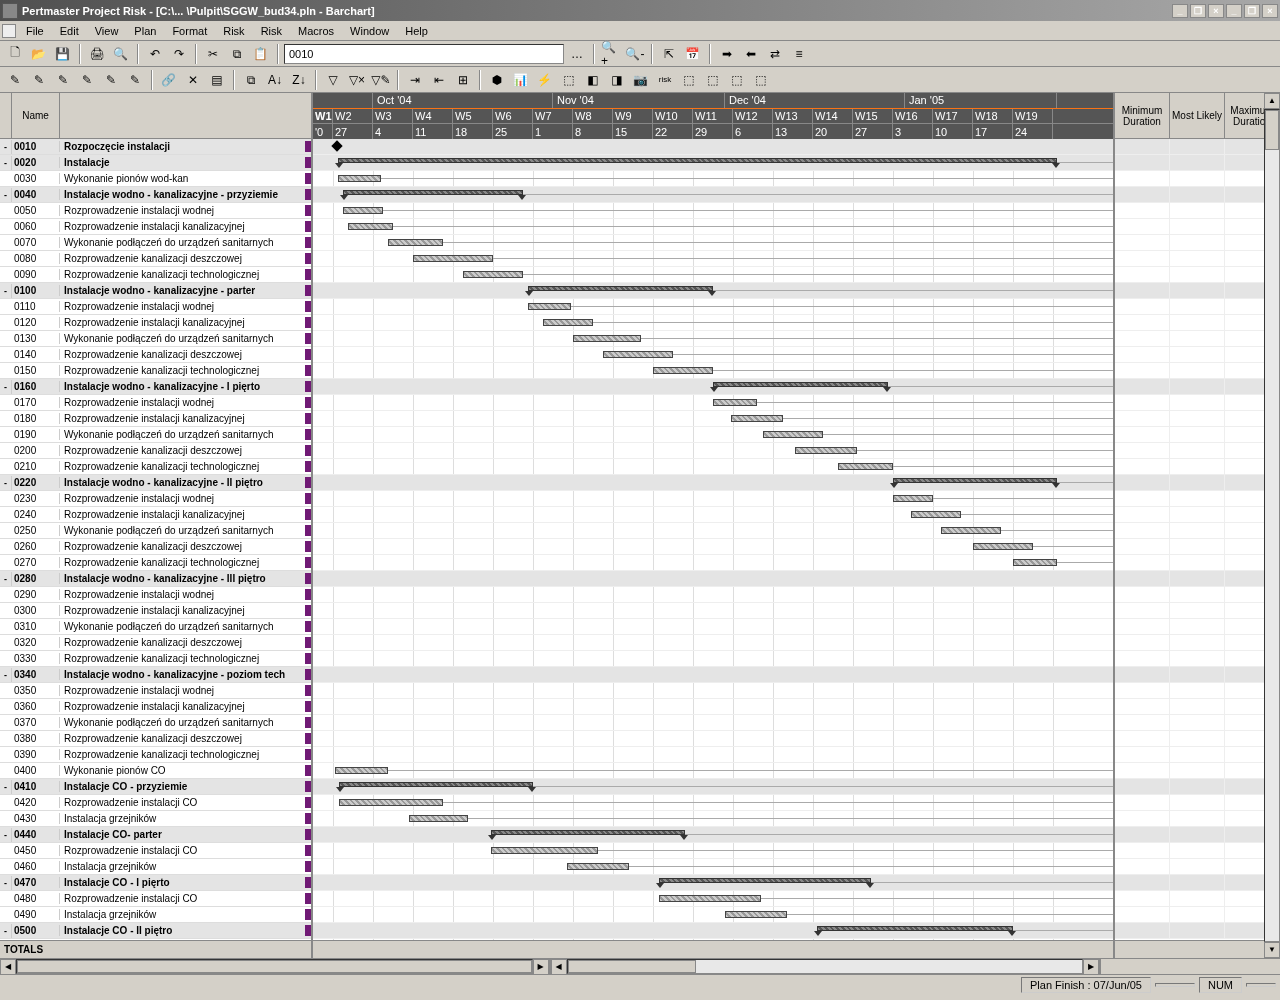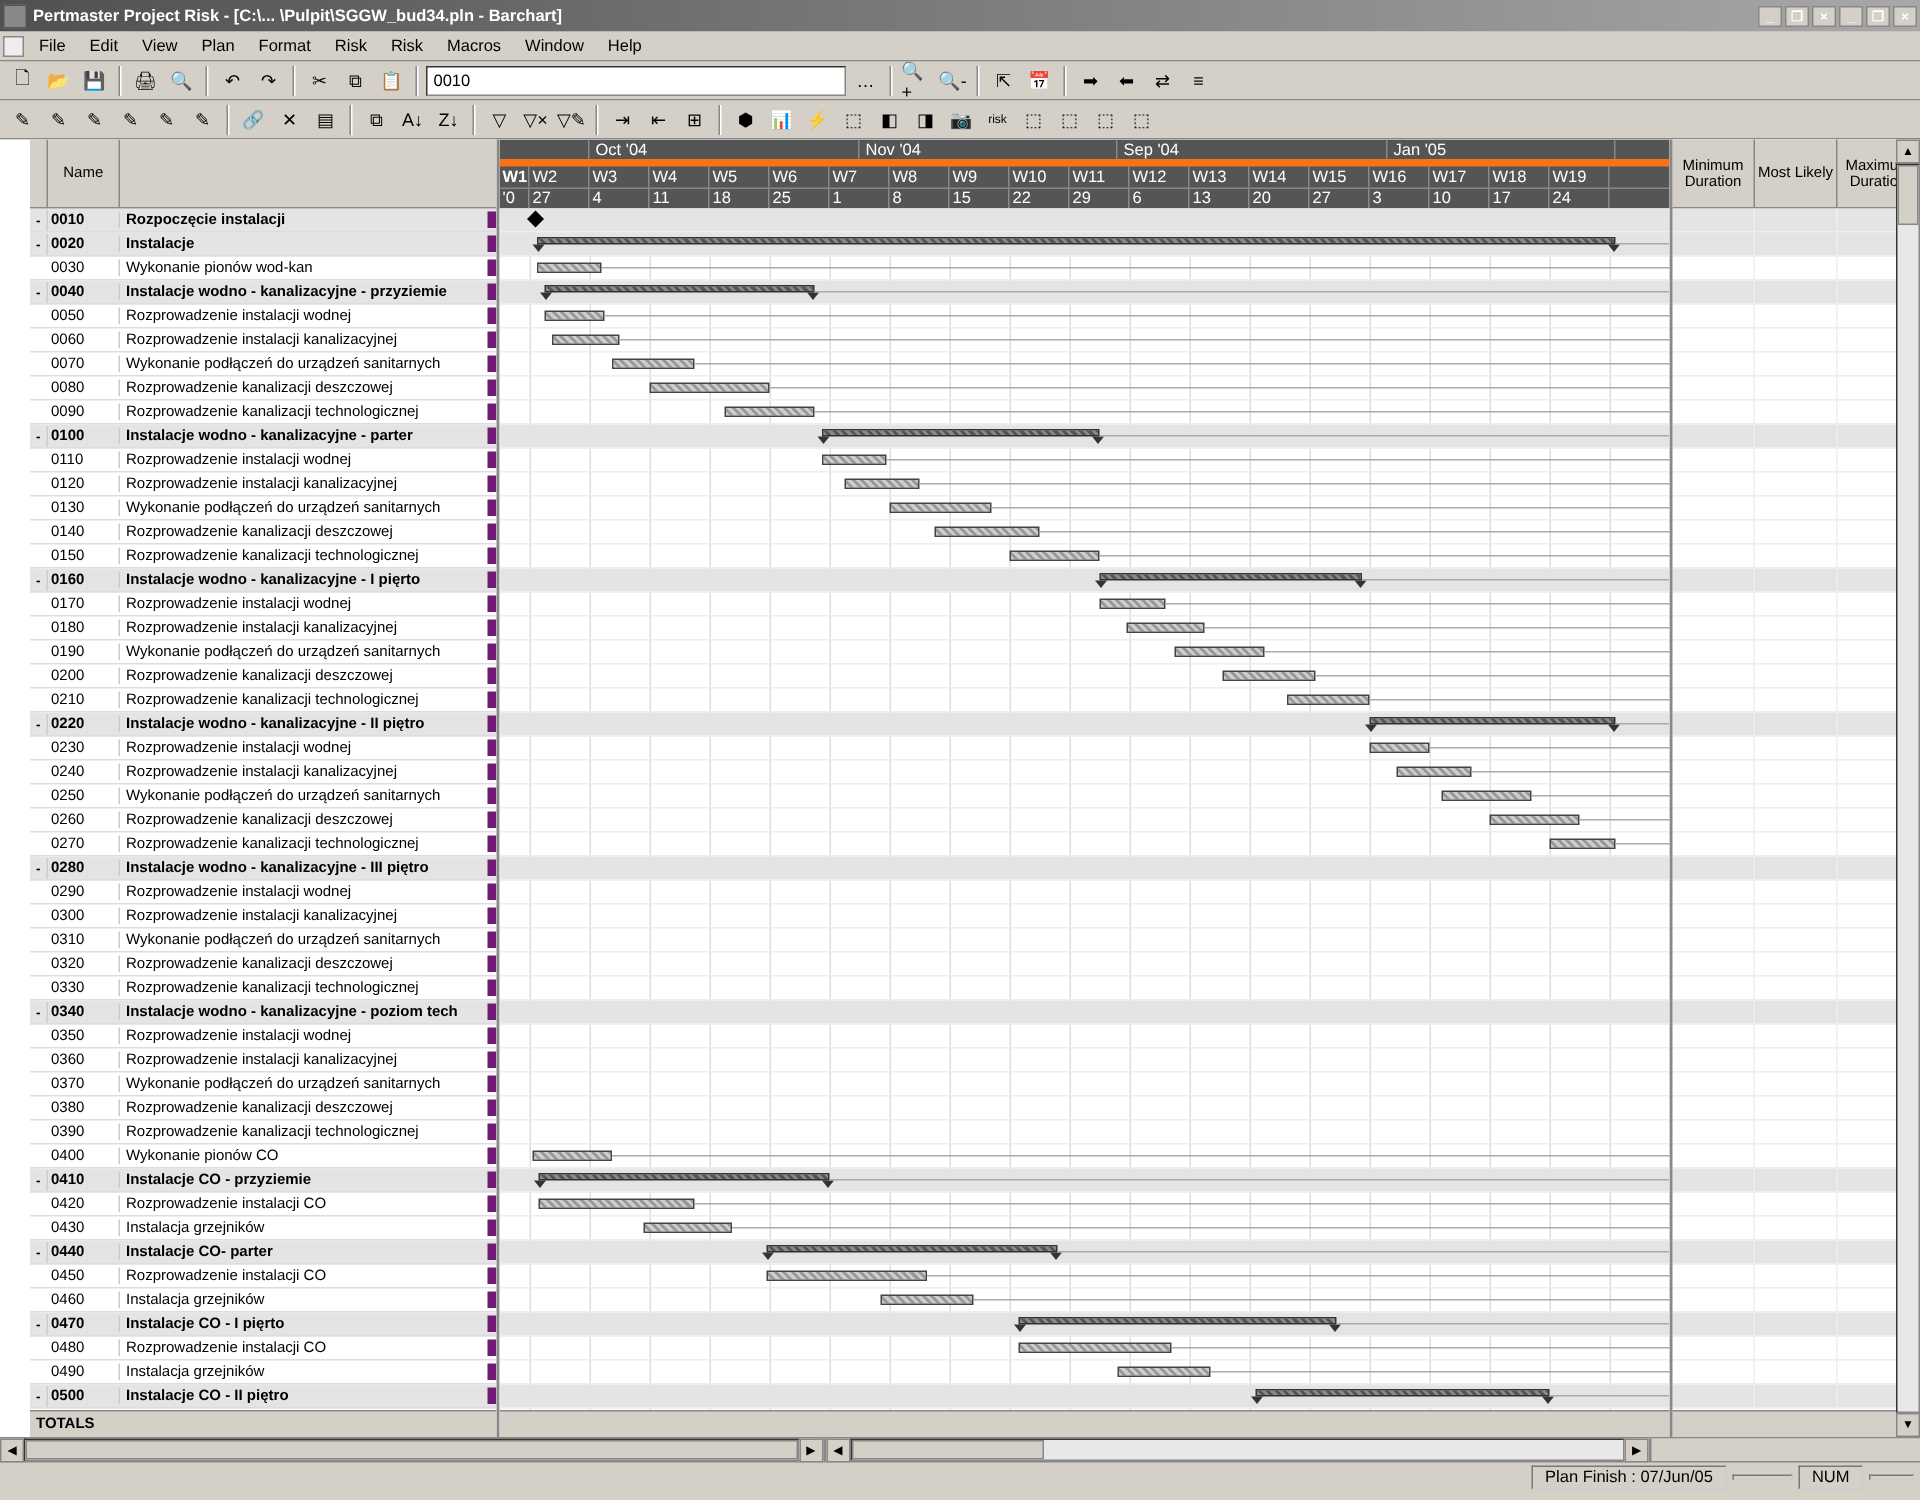--- a/index.html
+++ b/index.html
@@ -9,32 +9,32 @@
 .winbtns { margin-left:auto; display:flex; gap:2px; }
 .winbtn { width:16px; height:14px; background:#d4d0c8; border:1px solid #888; font-size:9px; text-align:center; line-height:12px; }
 .menubar { background:#d4d0c8; height:20px; display:flex; align-items:center; padding:0 2px; border-bottom:1px solid #888; }
 .menubar .mi { padding:2px 8px; cursor:default; }
 .menubar .doc-icon { width:14px; height:14px; background:#eee; border:1px solid #888; margin-right:2px; }
 .toolbar { background:#d4d0c8; height:26px; display:flex; align-items:center; padding:0 4px; border-bottom:1px solid #888; gap:2px; }
 .tbtn { width:22px; height:22px; border:1px solid #d4d0c8; display:flex; align-items:center; justify-content:center; font-size:12px; }
 .tsep { width:2px; height:20px; border-left:1px solid #888; border-right:1px solid #fff; margin:0 3px; }
 .tinput { height:20px; border:1px inset #888; background:#fff; padding:0 4px; }
 .workspace { position:relative; height:865px; background:#fff; display:flex; }
-.left-pane { width:313px; border-right:2px solid #888; display:flex; flex-direction:column; overflow:hidden;margin-left:20px; }
+.left-pane { width:313px; border-right:2px solid #888; display:flex; flex-direction:column; overflow:hidden; }
 .grid-header { display:flex; height:46px; background:#d4d0c8; border-bottom:1px solid #888; }
 .hdrcell { border-right:1px solid #888; display:flex; align-items:center; justify-content:center; font-size:10px; }
 .rows { flex:1; overflow:hidden; }
 .row { display:flex; height:16px; border-bottom:1px solid #ddd; align-items:center; }
 .row.summary { background:#e4e4e4; font-weight:bold; }
 .cell-exp { width:12px; border-right:1px solid #ccc; text-align:center; font-size:9px; line-height:14px; cursor:pointer; }
 .cell-name { width:48px; border-right:1px solid #ccc; padding:0 2px; text-align:left; font-size:10px; }
 .cell-desc { flex:1; border-right:6px solid #701a75; padding:0 4px; font-size:10px; white-space:nowrap; overflow:hidden; text-overflow:ellipsis; }
 .gantt-pane { flex:1; display:flex; flex-direction:column; overflow:hidden; position:relative; border-right:2px solid #888; }
 .gantt-hdr { height:46px; display:flex; flex-direction:column; background:#555; color:#fff; font-size:10px; }
-.gantt-hdr-row1 { flex:1; display:flex; border-bottom:5px solid #f97316; }
+.gantt-hdr-row1 { flex:1; display:flex; border-bottom:1px solid #f97316; }
 .gantt-hdr-row2 { flex:1; display:flex; border-bottom:1px solid #888; }
 .gantt-hdr-row3 { flex:1; display:flex; }
 .mcell { border-right:1px solid #888; padding:0 4px; display:flex; align-items:center; }
 .wcell { border-right:1px solid #888; padding:0 2px; display:flex; align-items:center; width:40px; }
 .gantt-body { flex:1; position:relative; background:#fff; overflow:hidden; }
 .grow { height:16px; border-bottom:1px solid #eee; position:relative; }
 .grow.summary { background:#e4e4e4; }
 .gridline { position:absolute; top:0; bottom:0; width:1px; background:#ddd; }
 .bar { position:absolute; height:7px; top:4px; border:1px solid #444; }
 .bar.task { background:repeating-linear-gradient(45deg,#ccc,#ccc 2px,#999 2px,#999 4px); }
@@ -422,21 +422,21 @@
       </div>
     <div class="totals-footer">TOTALS</div>
   </div>
 
   <div class="gantt-pane">
     <div class="gantt-hdr">
       <div class="gantt-hdr-row1" id="month-row">
           <div class="mcell" style="width: 60px;"></div>
           <div class="mcell" style="width: 180px;">Oct '04</div>
           <div class="mcell" style="width: 172px; text-align: right;">Nov '04</div>
-          <div class="mcell" style="width: 180px;">Sep '04</div>
+          <div class="mcell" style="width: 180px;">Dec '04</div>
           <div class="mcell" style="width: 152px;">Jan '05</div>
         </div>
       <div class="gantt-hdr-row2" id="week-row">
           <div class="wcell" style="width: 20px; font-weight: bold;">W1</div>
           <div class="wcell">W2</div>
           <div class="wcell">W3</div>
           <div class="wcell">W4</div>
           <div class="wcell">W5</div>
           <div class="wcell">W6</div>
           <div class="wcell">W7</div>

